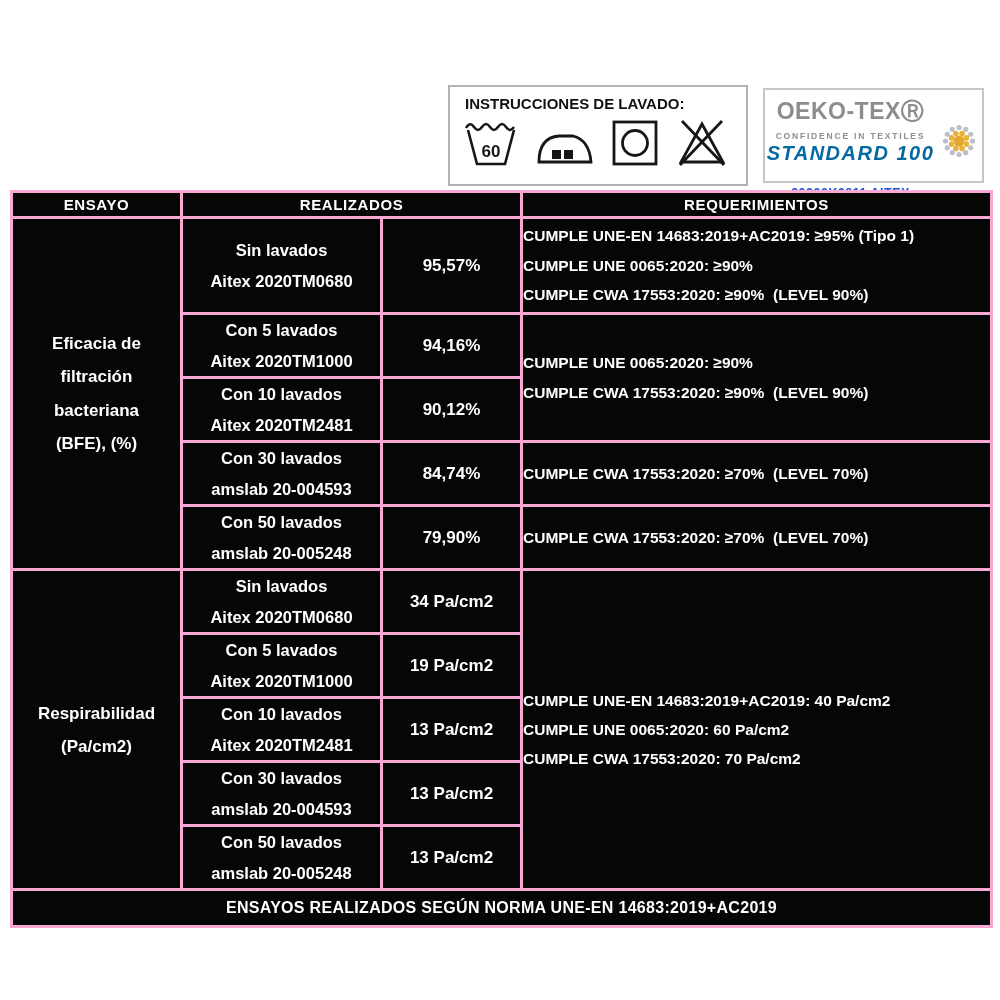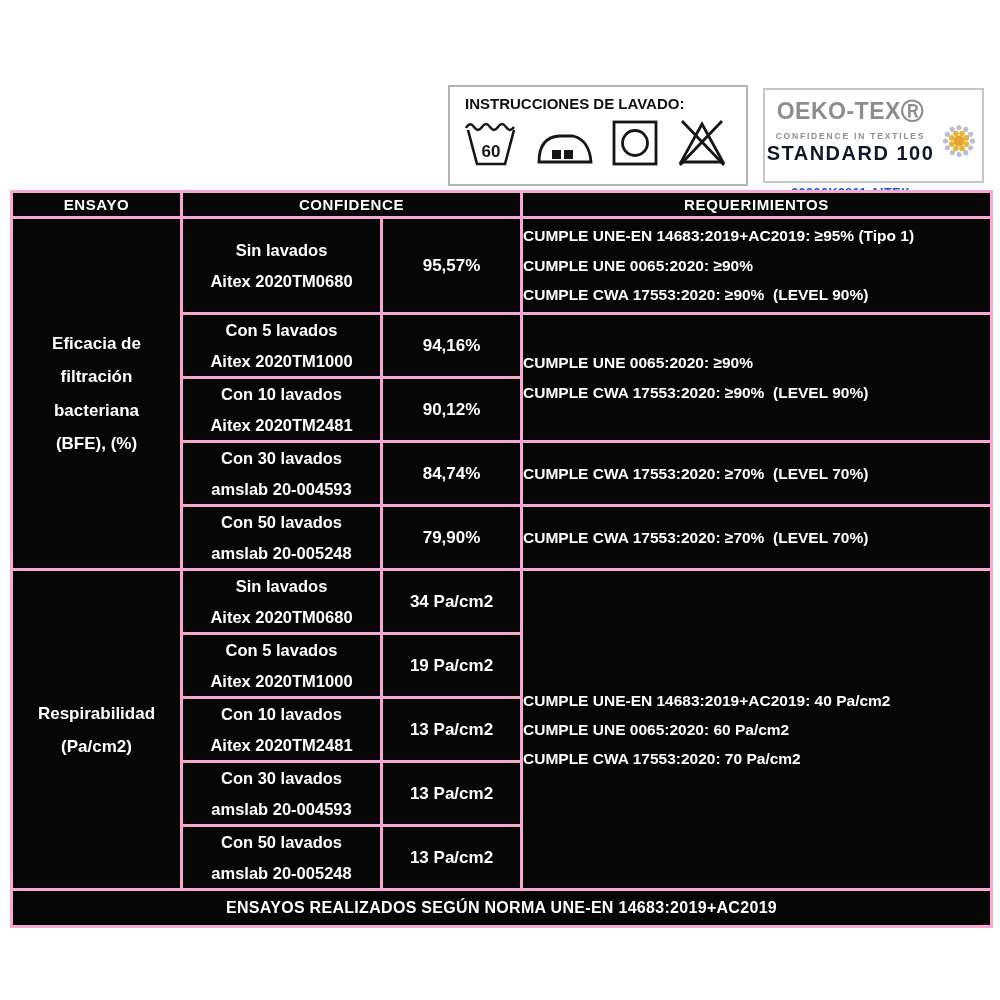--- a/index.html
+++ b/index.html
@@ -27,21 +27,21 @@
   .care-icons svg { display:block; }
 
   
   .oeko-box {
     position:absolute; left:763px; top:88px; width:221px; height:95px;
     border:2px solid #c6c6c6; box-sizing:border-box; background:#fff;
   }
   .oeko-inner { padding-top:6px; padding-right:46px; text-align:center; }
   .oeko-name     { color:#8d8d8d; font-size:23px;  font-weight:bold; letter-spacing:0.5px; white-space:nowrap; }
   .oeko-tagline  { color:#8d8d8d; font-size:8.5px; font-weight:bold; letter-spacing:1.8px; margin-top:4px; white-space:nowrap; }
-  .oeko-standard { color:#0f172a; font-size:20px;  font-weight:bold; letter-spacing:1.5px; margin-top:1px; white-space:nowrap; }
+  .oeko-standard { color:#0369a1; font-size:20px;  font-weight:bold; letter-spacing:1.5px; margin-top:1px; white-space:nowrap;font-style:italic; }
   .oeko-cert     { color:#1d4ed8; font-size:12.5px;font-weight:bold; letter-spacing:0.5px; margin-top:21px; white-space:nowrap; }
   .oeko-flower   { position:absolute; right:5px; top:33px; }
 
   
   .main-table {
     position:absolute; left:10px; top:190px; width:980px;
     border-collapse:collapse; table-layout:fixed;
   }
   .main-table th, .main-table td {
     border:3px solid #f9a8d4; background:#060606; color:#ffffff;
@@ -141,21 +141,21 @@
     <colgroup>
         <col style="width:170px">
         <col style="width:200px">
         <col style="width:140px">
         <col style="width:470px">
       </colgroup>
 
     <tbody>
         <tr>
       <th>ENSAYO</th>
-      <th colspan="2">CONFIDENCE</th>
+      <th colspan="2">REALIZADOS</th>
       <th>REQUERIMIENTOS</th>
     </tr>
 
     <tr class="row-tall">
       <td rowspan="5" class="label-cell">
         <div>Eficacia de</div>
         <div>filtración</div>
         <div>bacteriana</div>
         <div>(BFE), (%)</div>
       </td>

